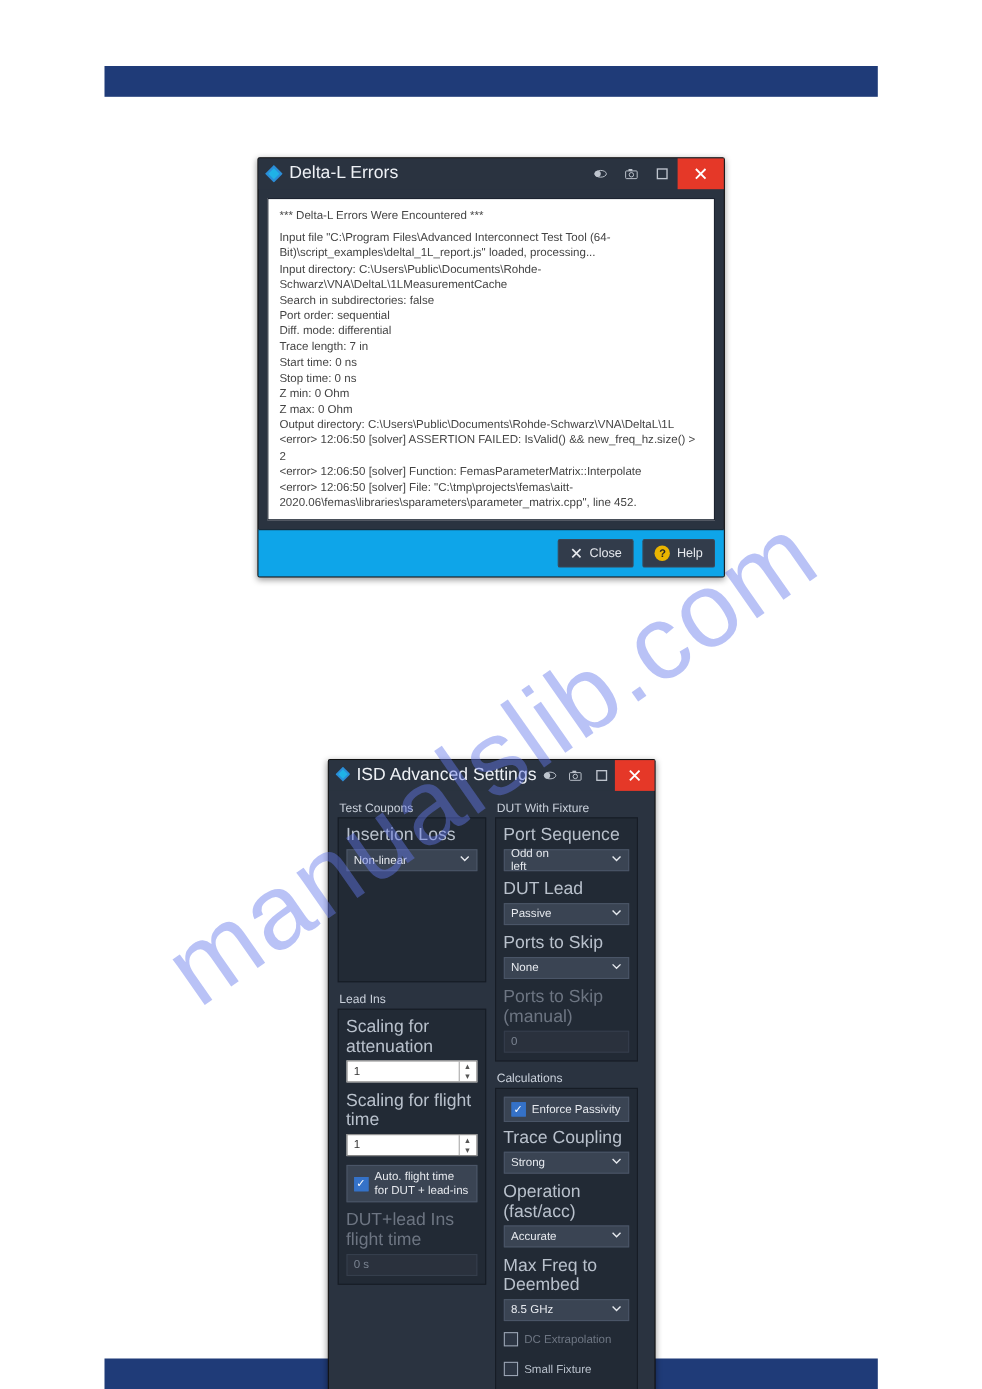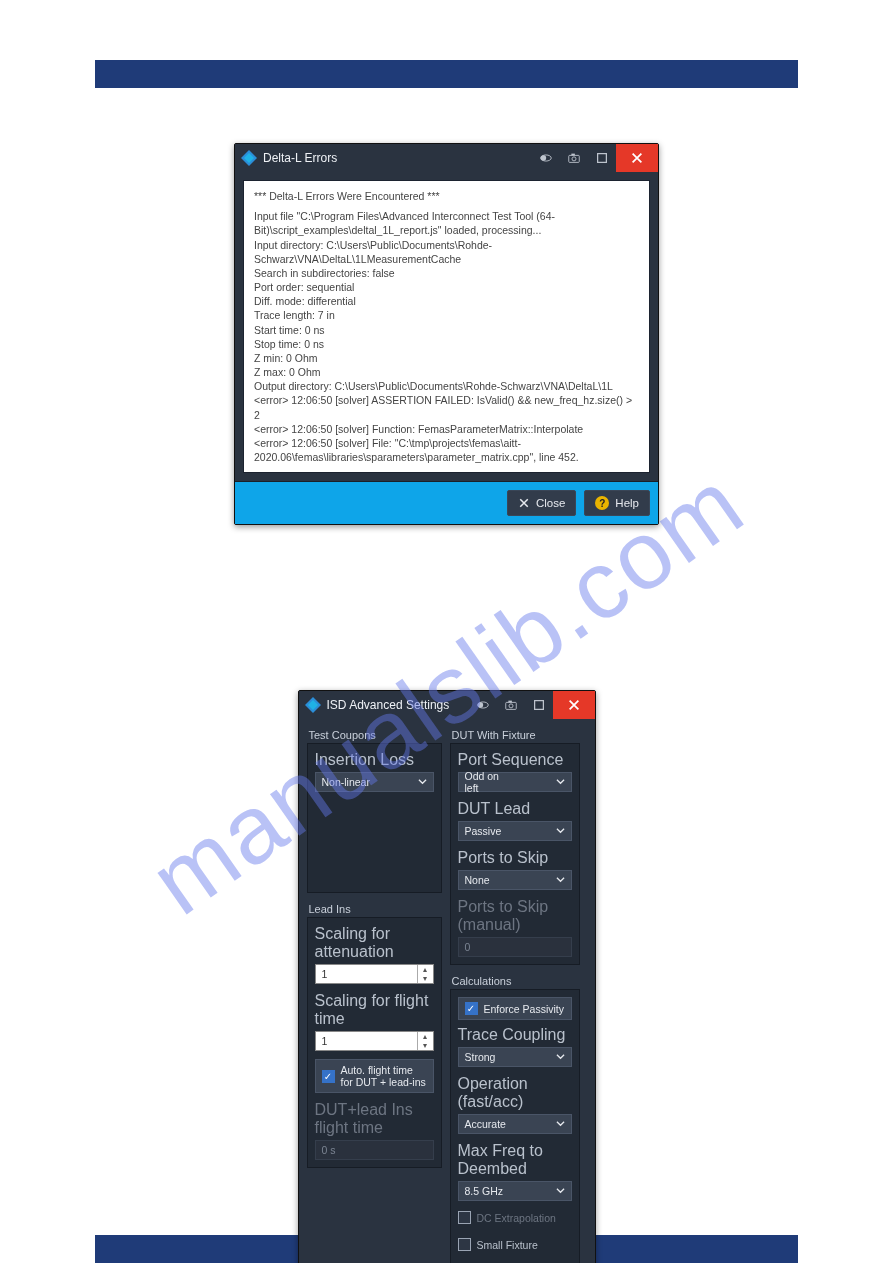--- a/index.html
+++ b/index.html
@@ -53,21 +53,21 @@
     align-items: center;
     height: 28px;
     background: #2a3340;
     padding: 0 0 0 6px;
     color: #eef1f5;
   }
   .titlebar .rs-icon {
     width: 16px; height: 16px;
     margin-right: 6px;
   }
-  .titlebar .title { flex: 0 0 auto; font-size: 12px; }
+  .titlebar .title { flex: 0 0 auto; font-size: 16px; }
   .titlebar .spacer { flex: 1 1 auto; }
   .tb-btn {
     width: 28px; height: 22px;
     display: flex; align-items: center; justify-content: center;
     color: #e6e9ee;
     opacity: .9;
   }
   .tb-close {
     width: 42px; height: 28px;
     display: flex; align-items: center; justify-content: center;

